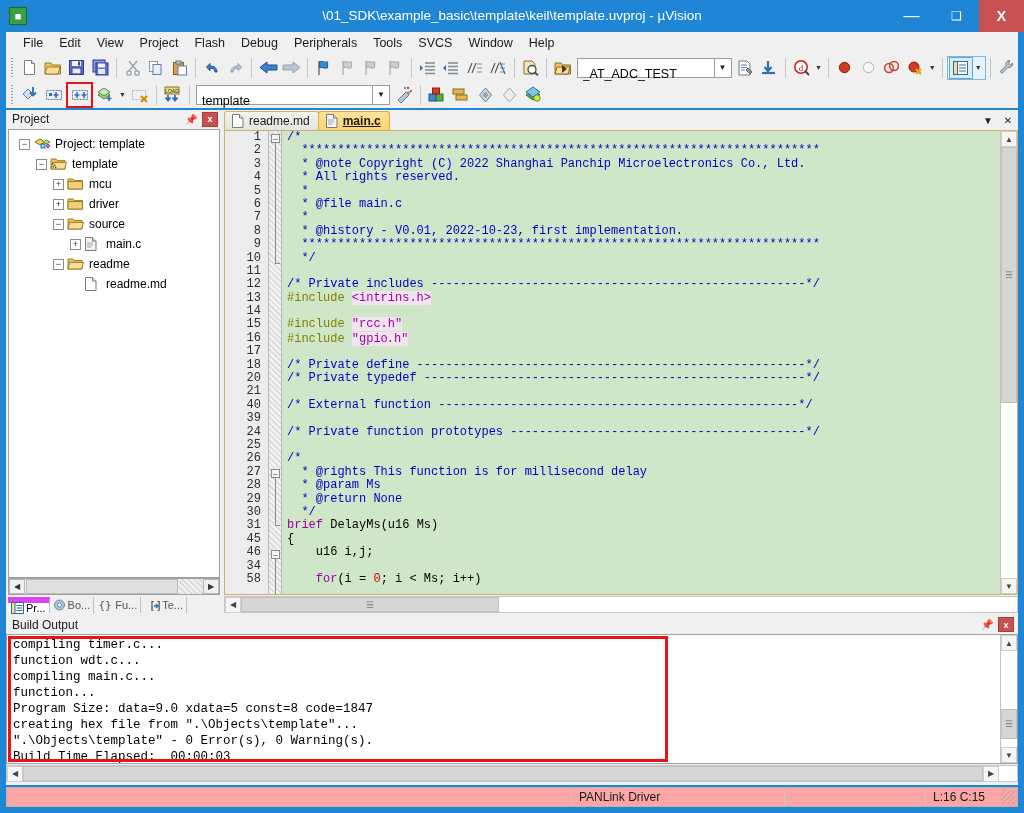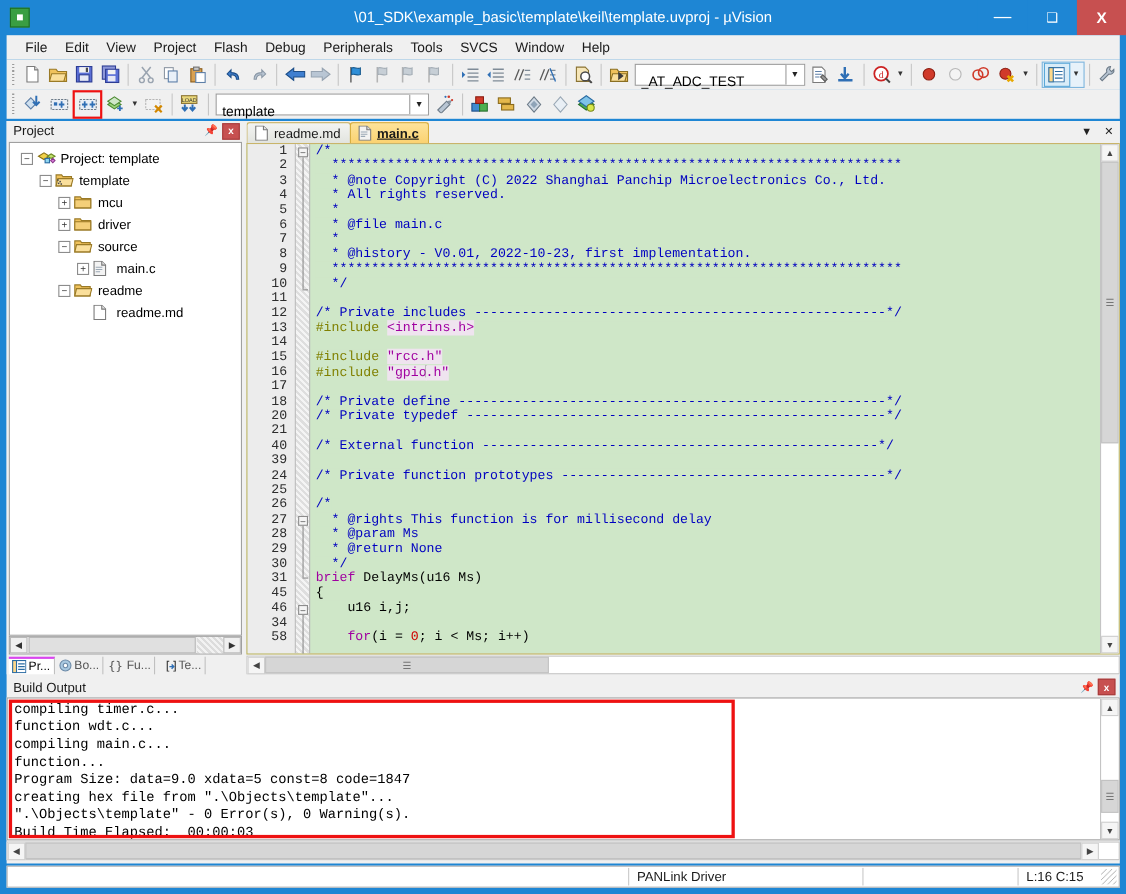--- a/index.html
+++ b/index.html
@@ -214,21 +214,21 @@
     width: 212px; height: 16px;
     display: flex; align-items: flex-end;
     font-size: 11px; color: #555;
   }
   .ptab {
     display: flex; align-items: center;
     height: 16px; padding: 0 3px;
     border-right: 1px solid #c0c0c0;
     white-space: nowrap;
   }
-  .ptab.active { background: #ffffff; color: #000; border-top: 2px solid #d946ef; justify-content: flex-end; }
+  .ptab.active { background: #ffffff; color: #000; border-top: 6px solid #d946ef; justify-content: flex-end; }
   .ptab .pti { margin-right: 2px; display: flex; align-items: center; }
 
   
   .editor-area {
     position: absolute; left: 218px; top: 0;
     width: 794px; height: 503px;
     background: #f0f0f0;
   }
   .edit-topbar {
     position: absolute; left: 0; top: 0;
@@ -395,21 +395,21 @@
     position: absolute; left: 0; top: 149px;
     width: 1012px; height: 17px;
     background: #fff; border: 1px solid #c4c4c4;
     display: flex; align-items: center;
   }
 
   
   .statusbar {
     position: absolute; left: 6px; top: 787px;
     width: 1012px; height: 20px;
-    background: #ffffff;
+    background: #fca5a5;
     border: 1px solid #b4b4b4;
     display: flex; align-items: center;
     font-size: 12px; color: #1a1a1a; text-align: right;
   }
   .sb-cell { height: 18px; display: flex; align-items: center; padding-left: 7px; }
   .sb-div { width: 1px; height: 16px; background: #c9c9c9; }
   .sb-grip {
     width: 14px; height: 14px; margin-left: 3px;
     background-image:
       linear-gradient(135deg, transparent 45%, #a8a8a8 45%, #a8a8a8 55%, transparent 55%);

